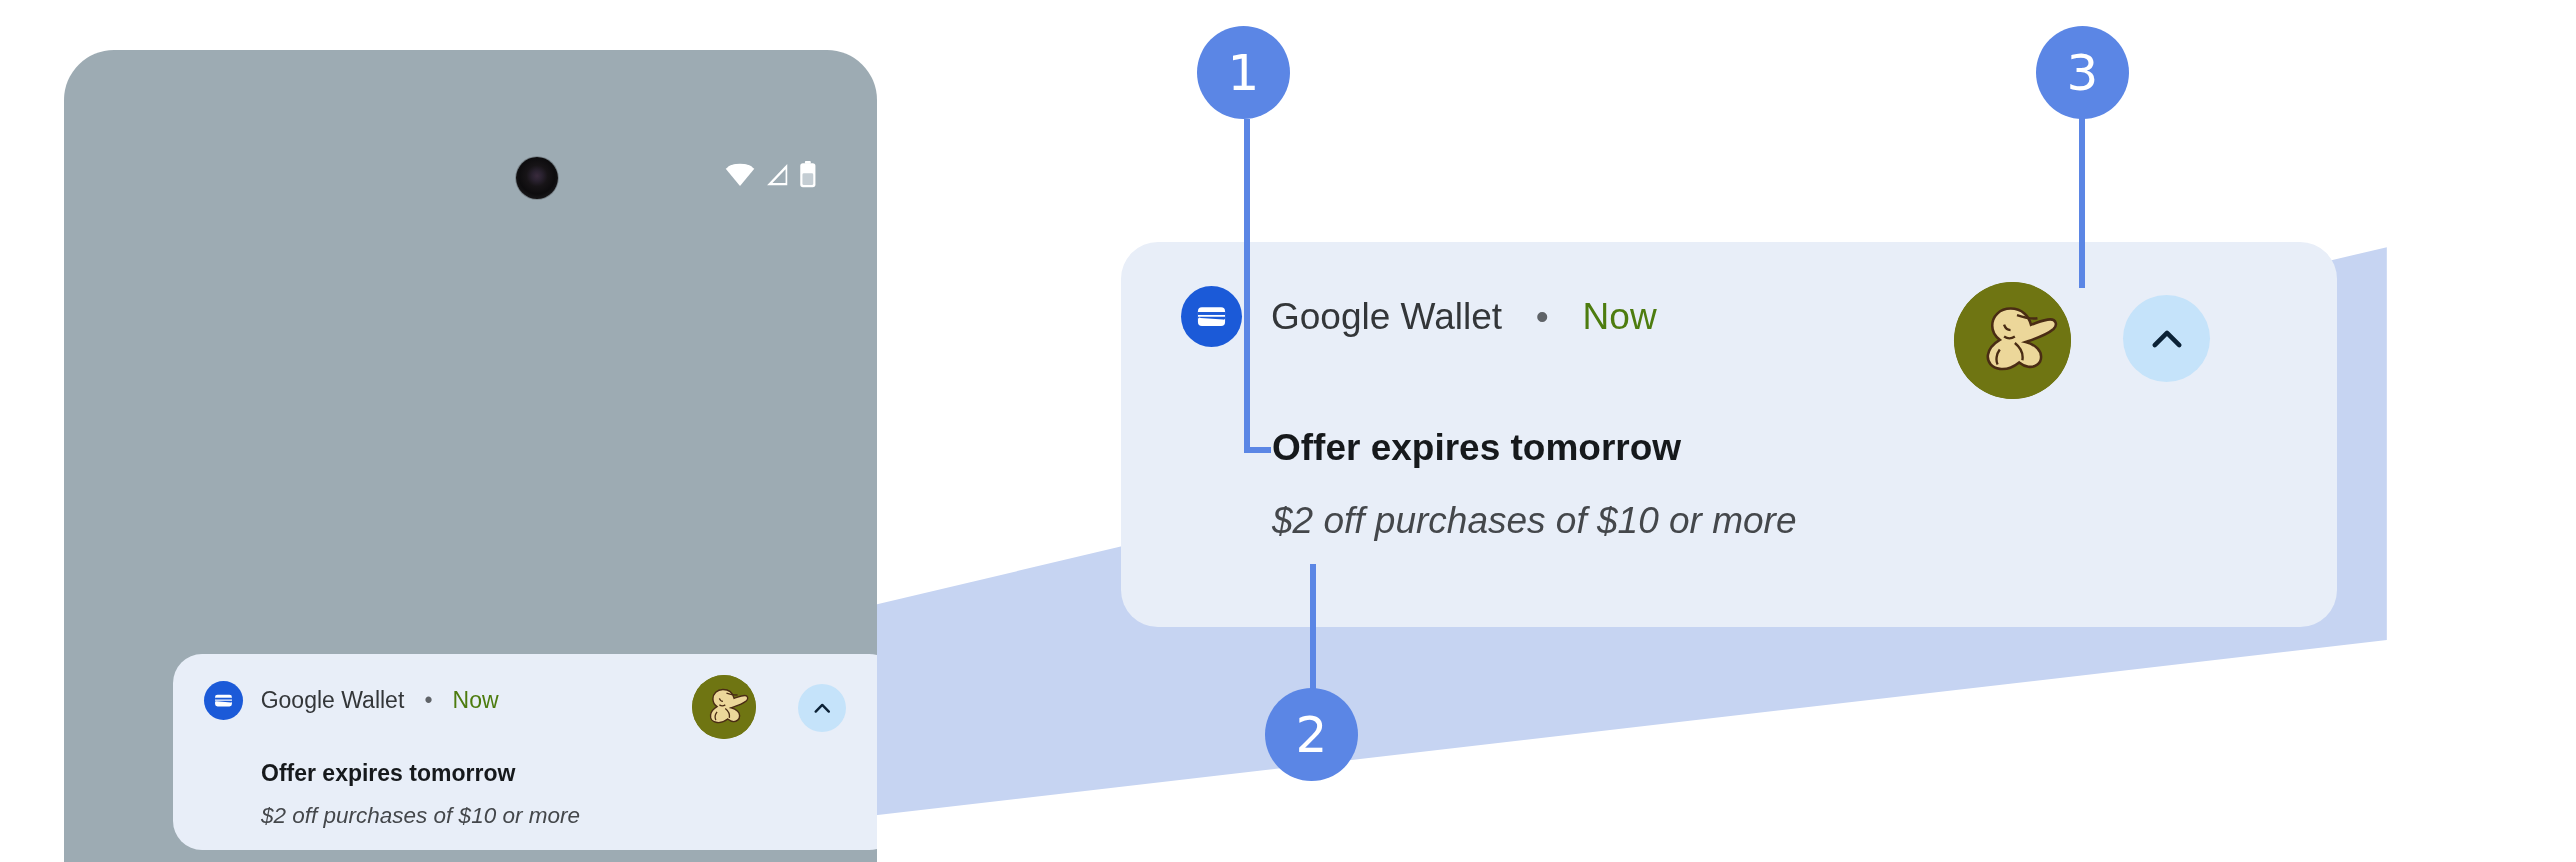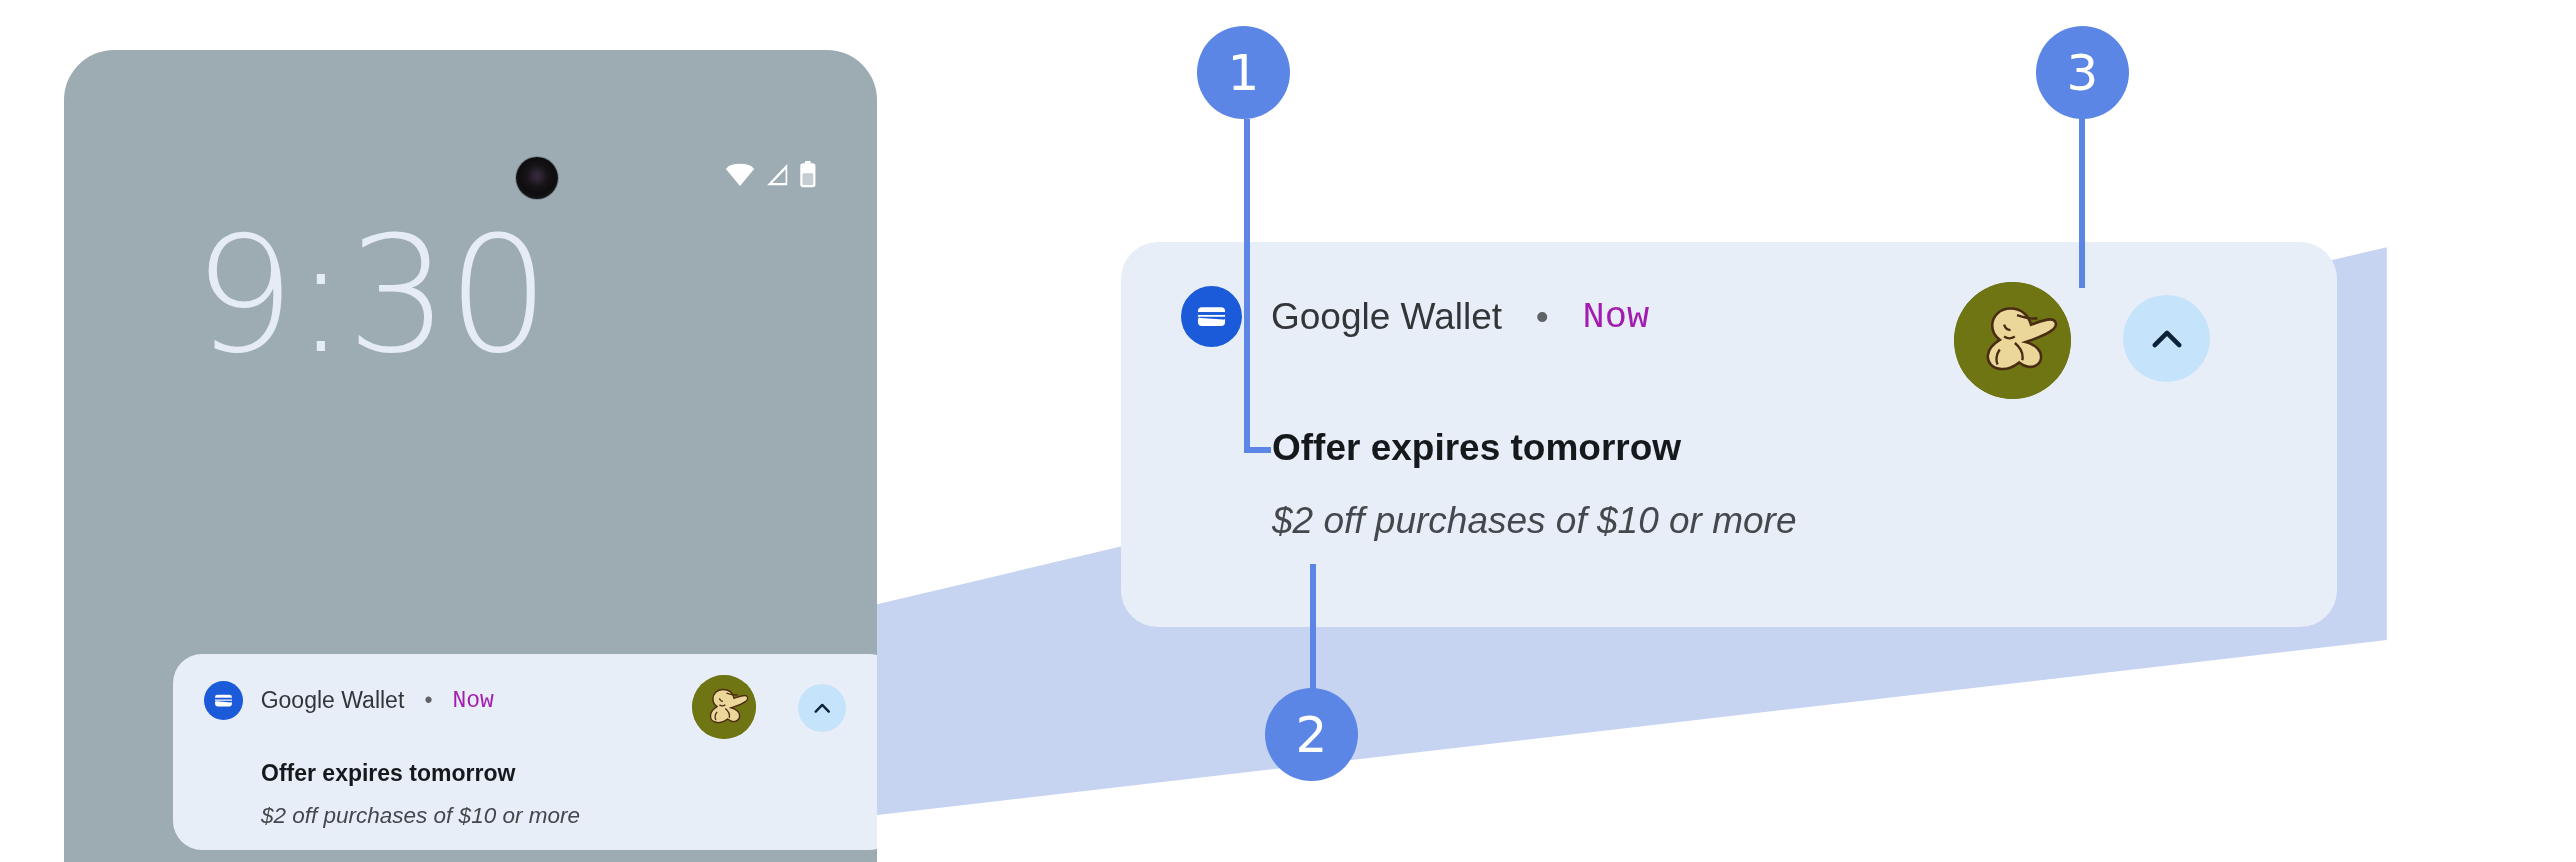--- a/index.html
+++ b/index.html
@@ -119,23 +119,22 @@
     flex: none;
   }
   .app-name {
     color: #333639;
     white-space: nowrap;
   }
   .dot-sep {
     color: #5f6368;
   }
   .time-ago {
-    color: #a21caf;
+    color: #4d7c0f;
     white-space: nowrap;
-    font-family: Liberation Mono, monospace;
   }
   .notif-title {
     position: absolute;
     color: #16191c;
     font-weight: 700;
     white-space: nowrap;
   }
   .notif-body {
     position: absolute;
     color: #44474b;
@@ -255,21 +254,20 @@
 
       <span>
         <svg width="17.7" height="27" viewBox="0 0 13 21">
           <rect x="4.2" y="0" width="4.6" height="2.1" rx="0.7" fill="#ffffff"></rect>
           <rect x="0.6" y="1.8" width="11.8" height="18.6" rx="2.1" fill="#ffffff"></rect>
           <rect x="2.3" y="9.6" width="8.4" height="9.1" rx="1.1" fill="#c4cdd3"></rect>
         </svg>
       </span>
     </div>
 
-    <div class="clock">9:30</div>
 
     <div class="notif-small">
       <div class="notif-header">
         <span class="wallet-badge">
           <svg viewBox="0 0 24 24">
             <rect x="3.2" y="6.0" width="17.6" height="12.2" rx="2.6" fill="#ffffff"></rect>
             <rect x="3.2" y="9.1" width="17.6" height="1.9" fill="#1b5ad8"></rect>
             <path d="M3.2 12.2h17.6v1.0c0 .6-.6 1.0-1.2.8L5.0 12.9a1.2 1.2 0 0 0-1.8 1.0z" fill="#1b5ad8"></path>
           </svg>
         </span>

